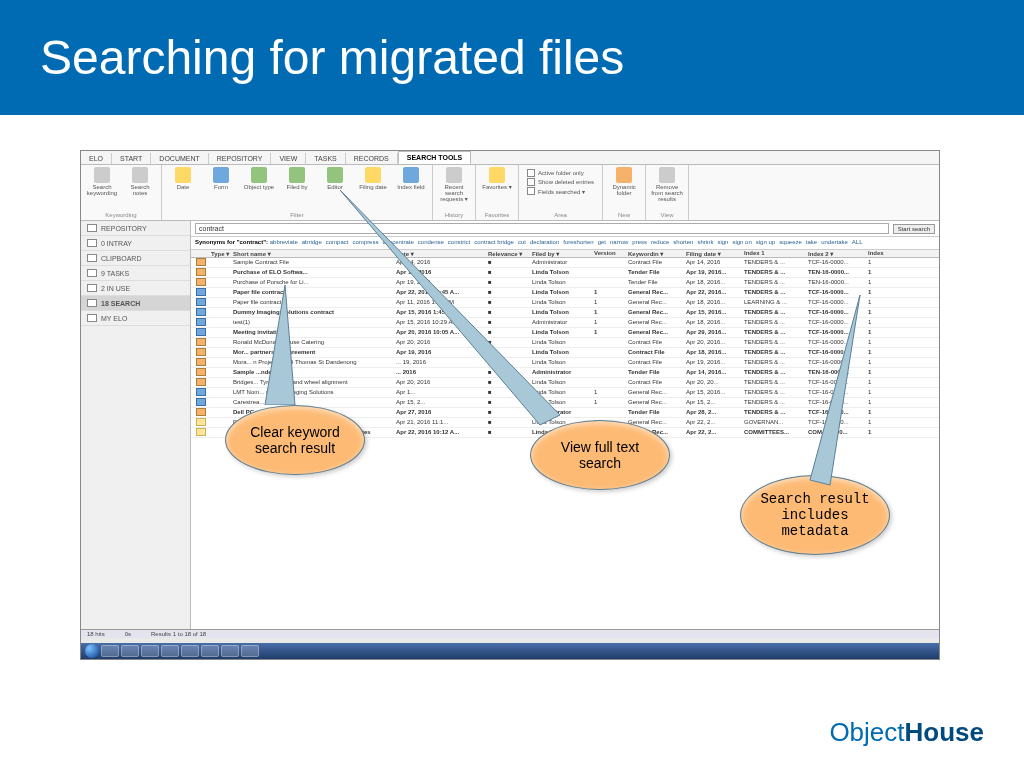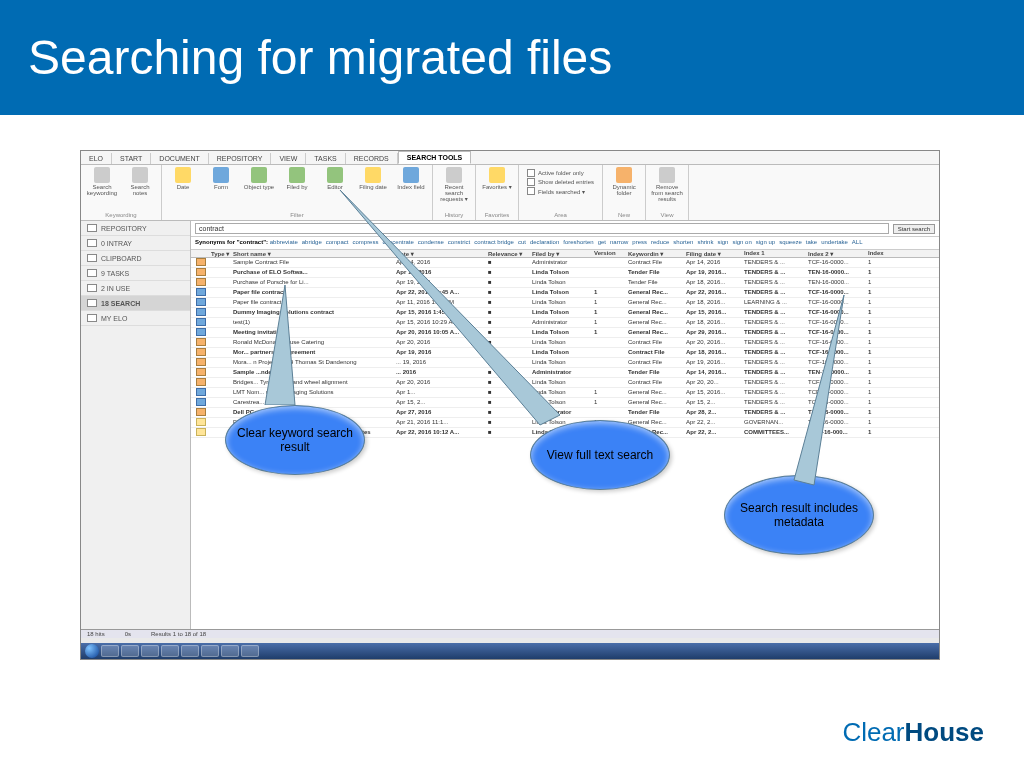--- a/index.html
+++ b/index.html
@@ -1,17 +1,17 @@
 <!DOCTYPE html>
 <html><head>
 <meta charset="utf-8">
 <style>
   * { box-sizing: border-box; margin: 0; padding: 0; }
   body { width: 1024px; height: 768px; font-family: Arial, sans-serif; background: #fff; overflow: hidden; position: relative; }
-  .title-banner { background: #006bb3; color: #fff; font-size: 48px; font-weight: 300; padding: 30px 28px; }
+  .title-banner { background: #006bb3; color: #fff; font-size: 48px; font-weight: 300; padding: 30px 40px; }
   .app-window { position: absolute; left: 80px; top: 150px; width: 860px; height: 510px; background: #e9e9e9; border: 1px solid #888; font-size: 7px; color: #333; }
   .tabstrip { display: flex; background: #f5f5f5; border-bottom: 1px solid #bbb; height: 14px; align-items: flex-end; }
   .btab { padding: 2px 8px; font-size: 7px; color: #444; border-right: 1px solid #ccc; }
   .btab.sel { background: #fff; border: 1px solid #bbb; border-bottom: 1px solid #fff; color: #000; font-weight: bold; }
   .ribbon { display: flex; background: #f9f9f9; border-bottom: 1px solid #bbb; height: 56px; }
   .rgroup { border-right: 1px solid #ccc; padding: 2px 4px; display: flex; flex-direction: column; justify-content: space-between; }
   .rbtns { display: flex; gap: 4px; }
   .rbtn { display: flex; flex-direction: column; align-items: center; width: 34px; gap: 1px; }
   .ricon { width: 16px; height: 16px; background: #6fa8dc; border-radius: 2px; }
   .ricon.y { background: #ffd966; }
@@ -48,21 +48,21 @@
   .c-i3 { width: 24px; }
   .rowicon { width: 10px; height: 8px; background: #f6b26b; border: 1px solid #a87e3d; display: inline-block; }
   .rowicon.b { background: #6fa8dc; border-color: #3d6da8; }
   .rowicon.y { background: #ffe599; border-color: #c9b25a; }
   .data-row.bold { font-weight: bold; }
   .statusbar { background: #e4e4ee; border-top: 1px solid #999; padding: 1px 6px; font-size: 6px; color: #444; display: flex; gap: 20px; }
   .taskbar { position: absolute; bottom: 0; left: 0; right: 0; height: 16px; background: linear-gradient(#4a6ea9, #1f3d6b); display: flex; align-items: center; padding: 0 4px; gap: 2px; }
   .tbtn { width: 18px; height: 12px; background: rgba(255,255,255,0.2); border: 1px solid rgba(255,255,255,0.3); border-radius: 2px; }
   .orb { width: 14px; height: 14px; border-radius: 50%; background: radial-gradient(circle at 30% 30%, #7fc3ff, #0a3d91); }
   .callout { position: absolute; }
-  .bubble { background: #3b82f6; border: 1px solid #5b7f96; border-radius: 50%; width: 140px; height: 70px; display: flex; align-items: center; justify-content: center; text-align: center; font-size: 12px; color: #000; box-shadow: inset 0 2px 6px rgba(255,255,255,0.6), 2px 2px 4px rgba(0,0,0,0.2); padding: 8px; }
+  .bubble { background: #fdba74; border: 1px solid #5b7f96; border-radius: 50%; width: 140px; height: 70px; display: flex; align-items: center; justify-content: center; text-align: center; font-size: 14px; color: #000; box-shadow: inset 0 2px 6px rgba(255,255,255,0.6), 2px 2px 4px rgba(0,0,0,0.2); padding: 8px; }
   .logo { position: absolute; right: 40px; bottom: 20px; font-size: 26px; color: #006bb3; font-weight: 300; }
   .logo b { font-weight: 700; color: #004a80; }
   .chk { display: flex; align-items: center; gap: 3px; font-size: 6px; color: #555; }
   .chkbox { width: 8px; height: 8px; border: 1px solid #888; background: #fff; }
   .areacol { display: flex; flex-direction: column; gap: 1px; padding: 2px 4px; justify-content: center; }
 </style>
 </head>
 <body>
 
 <div class="title-banner">Searching for migrated files</div>
@@ -519,22 +519,22 @@
   <div class="bubble">Clear keyword search result</div>
 </div>
 
 <div class="callout" style="left:530px; top:420px;">
   <svg width="260" height="260" style="position:absolute;left:-200px;top:-230px;pointer-events:none;">
     <polygon points="10,0 210,235 230,225" fill="#a8c8d8" stroke="#5b7f96"></polygon>
   </svg>
   <div class="bubble">View full text search</div>
 </div>
 
-<div class="callout" style="left:724px; top:475px;">
+<div class="callout" style="left:740px; top:475px;font-family:Liberation Mono, monospace;">
   <svg width="140" height="200" style="position:absolute;left:30px;top:-180px;pointer-events:none;">
     <polygon points="90,0 40,185 60,190" fill="#a8c8d8" stroke="#5b7f96"></polygon>
   </svg>
   <div class="bubble" style="width:150px;height:80px;">Search result includes metadata</div>
 </div>
 
 <div class="logo">
-  <span>Clear</span><b>House</b>
+  <span>Object</span><b>House</b>
 </div>
 
 </body></html>

